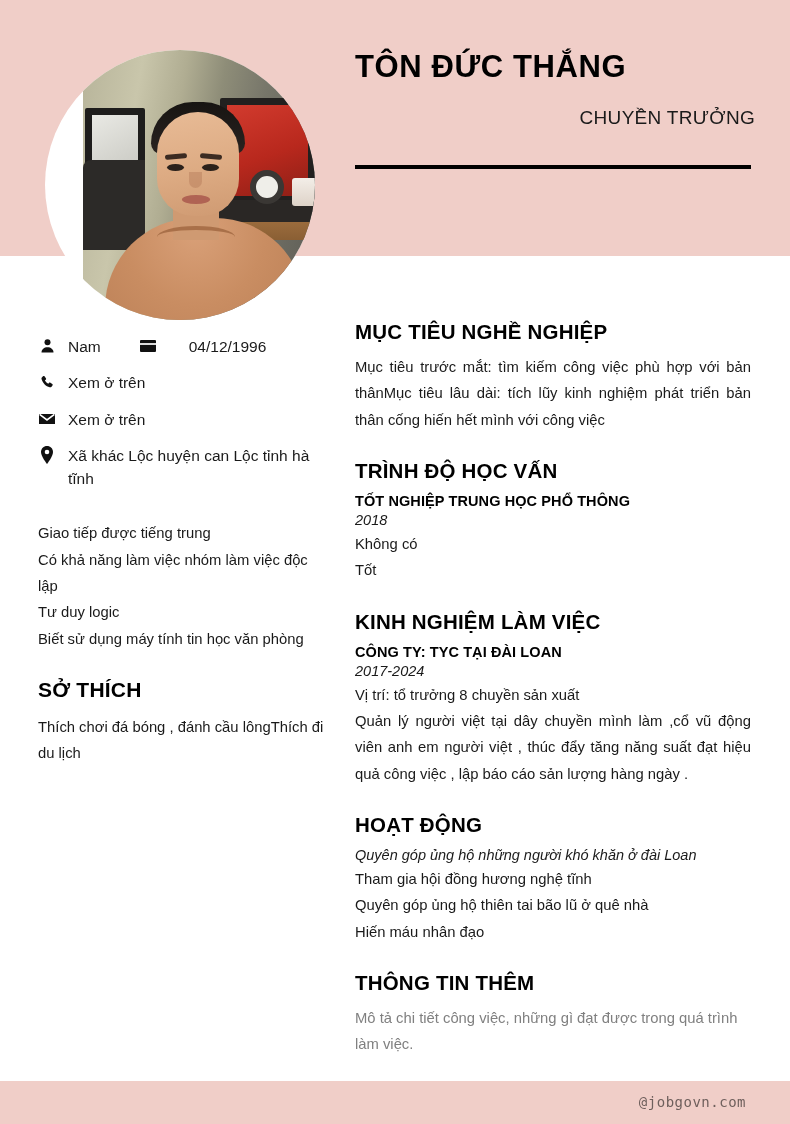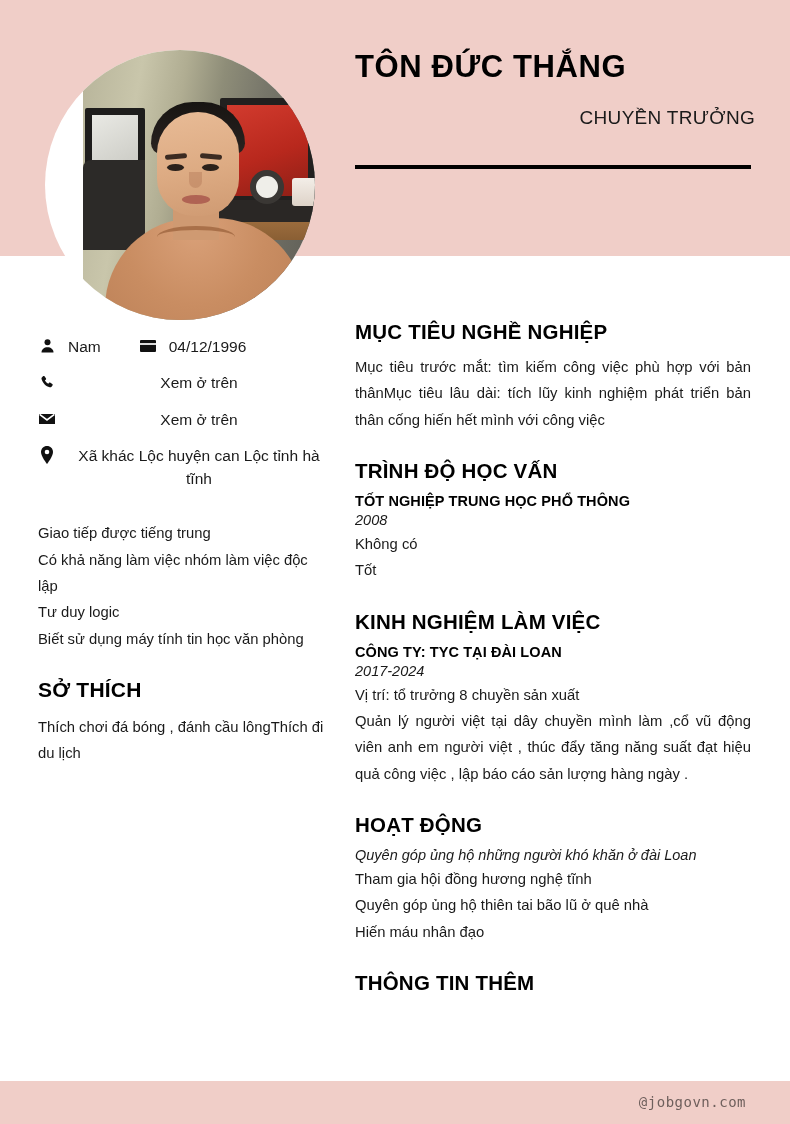--- a/index.html
+++ b/index.html
@@ -116,28 +116,28 @@
     position:absolute; left:38px; top:336px; width:292px;
   }
   .contact-grid { margin-bottom:30px; }
   .contact-row {
     display:flex; align-items:flex-start;
     margin-bottom:14px;
     font-size:15.5px; line-height:1.45; color:#1a1a1a;
   }
   .contact-row.pair { justify-content:flex-start; }
   .cell { display:flex; align-items:flex-start; }
-  .cell.second { margin-left:38px; }
+  .cell.second { margin-left:38px;gap:20px; }
   .ic {
     width:18px; min-width:18px; height:20px;
     margin-right:12px; display:flex;
     align-items:center; justify-content:center;
   }
   .ic svg { display:block; }
-  .ctext { flex:1;text-align:center; }
+  .ctext { flex:1; }
 
   .sec-title-left {
     font-size:21px; font-weight:bold; letter-spacing:.2px;
     margin:0 0 12px 0; color:#000;
   }
   .left-list { list-style:none; }
   .left-list li {
     font-size:14.8px; line-height:1.78; color:#1a1a1a;
   }
   .left-para { font-size:14.8px; line-height:1.78; color:#1a1a1a; }
@@ -303,21 +303,21 @@
 <div class="right-col">
 
   <div class="sec">
     <div class="sec-title">MỤC TIÊU NGHỀ NGHIỆP</div>
     <div class="body-just">Mục tiêu trước mắt: tìm kiếm công việc phù hợp với bản thânMục tiêu lâu dài: tích lũy kinh nghiệm phát triển bản thân cống hiến hết mình với công việc</div>
   </div>
 
   <div class="sec">
     <div class="sec-title">TRÌNH ĐỘ HỌC VẤN</div>
     <div class="sub-bold">TỐT NGHIỆP TRUNG HỌC PHỔ THÔNG</div>
-    <div class="sub-italic">2008</div>
+    <div class="sub-italic">2018</div>
     <div class="body-line">Không có</div>
     <div class="body-line">Tốt</div>
   </div>
 
   <div class="sec">
     <div class="sec-title">KINH NGHIỆM LÀM VIỆC</div>
     <div class="sub-bold">CÔNG TY: TYC TẠI ĐÀI LOAN</div>
     <div class="sub-italic">2017-2024</div>
     <div class="body-line">Vị trí: tổ trưởng 8 chuyền sản xuất</div>
     <div class="body-just">Quản lý người việt tại dây chuyền mình làm ,cổ vũ động viên anh em người việt , thúc đẩy tăng năng suất đạt hiệu quả công việc , lập báo cáo sản lượng hàng ngày .</div>
@@ -326,17 +326,18 @@
   <div class="sec">
     <div class="sec-title">HOẠT ĐỘNG</div>
     <div class="sub-italic">Quyên góp ủng hộ những người khó khăn ở đài Loan</div>
     <div class="body-line">Tham gia hội đồng hương nghệ tĩnh</div>
     <div class="body-line">Quyên góp ủng hộ thiên tai bão lũ ở quê nhà</div>
     <div class="body-line">Hiến máu nhân đạo</div>
   </div>
 
   <div class="sec">
     <div class="sec-title">THÔNG TIN THÊM</div>
+    <div class="body-line muted"> Mô tả chi tiết công việc, những gì đạt được trong quá trình làm việc.</div>
   </div>
 
 </div>
 
 <div class="watermark">@jobgovn.com</div>
 
 </body></html>

